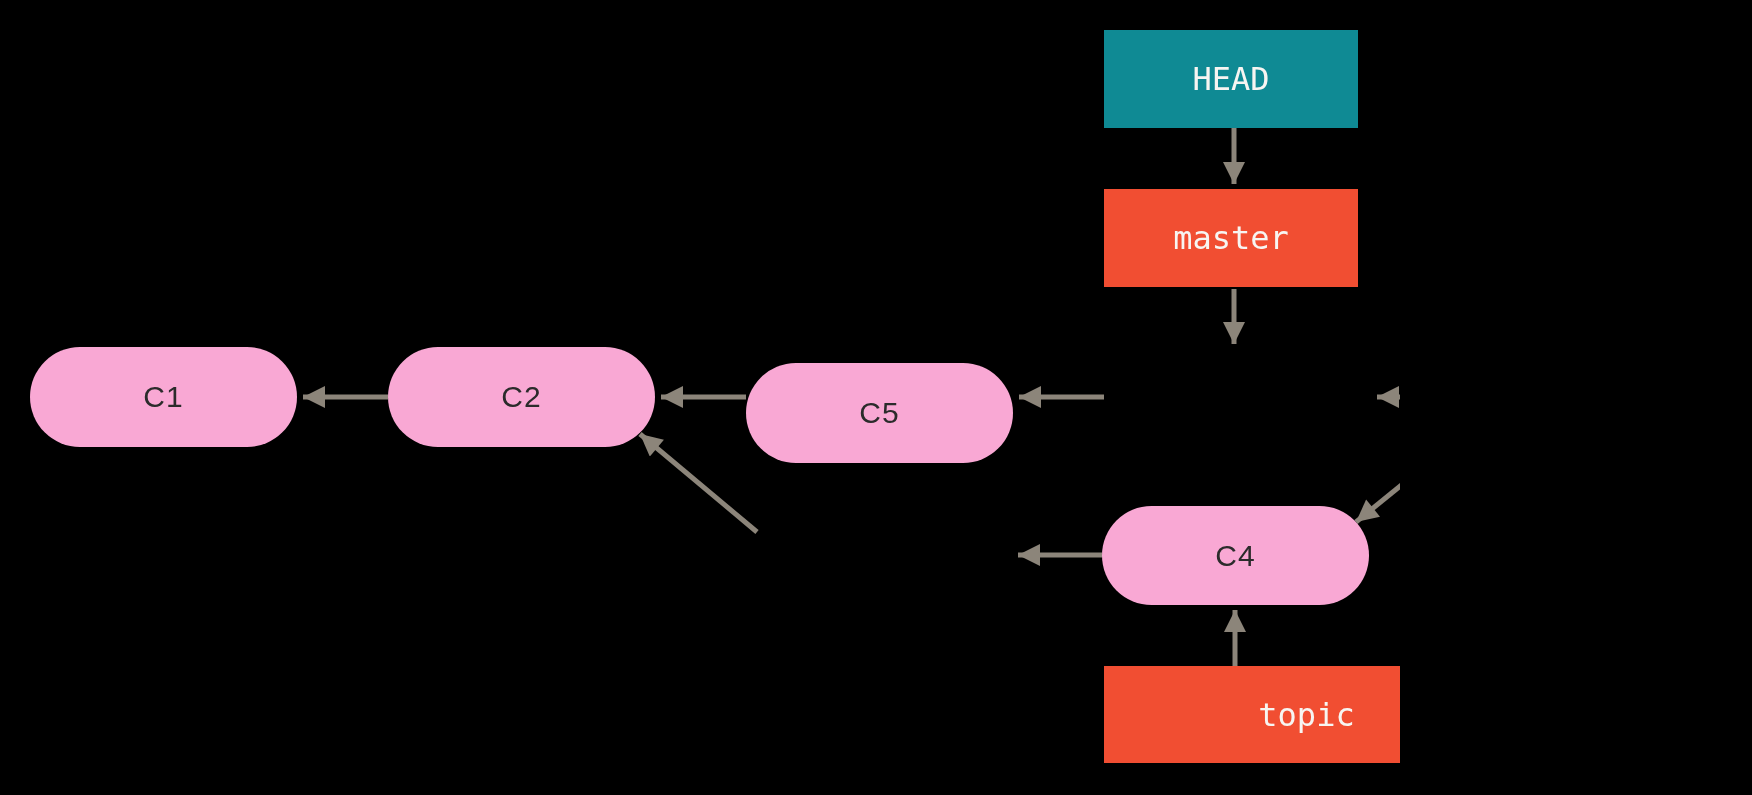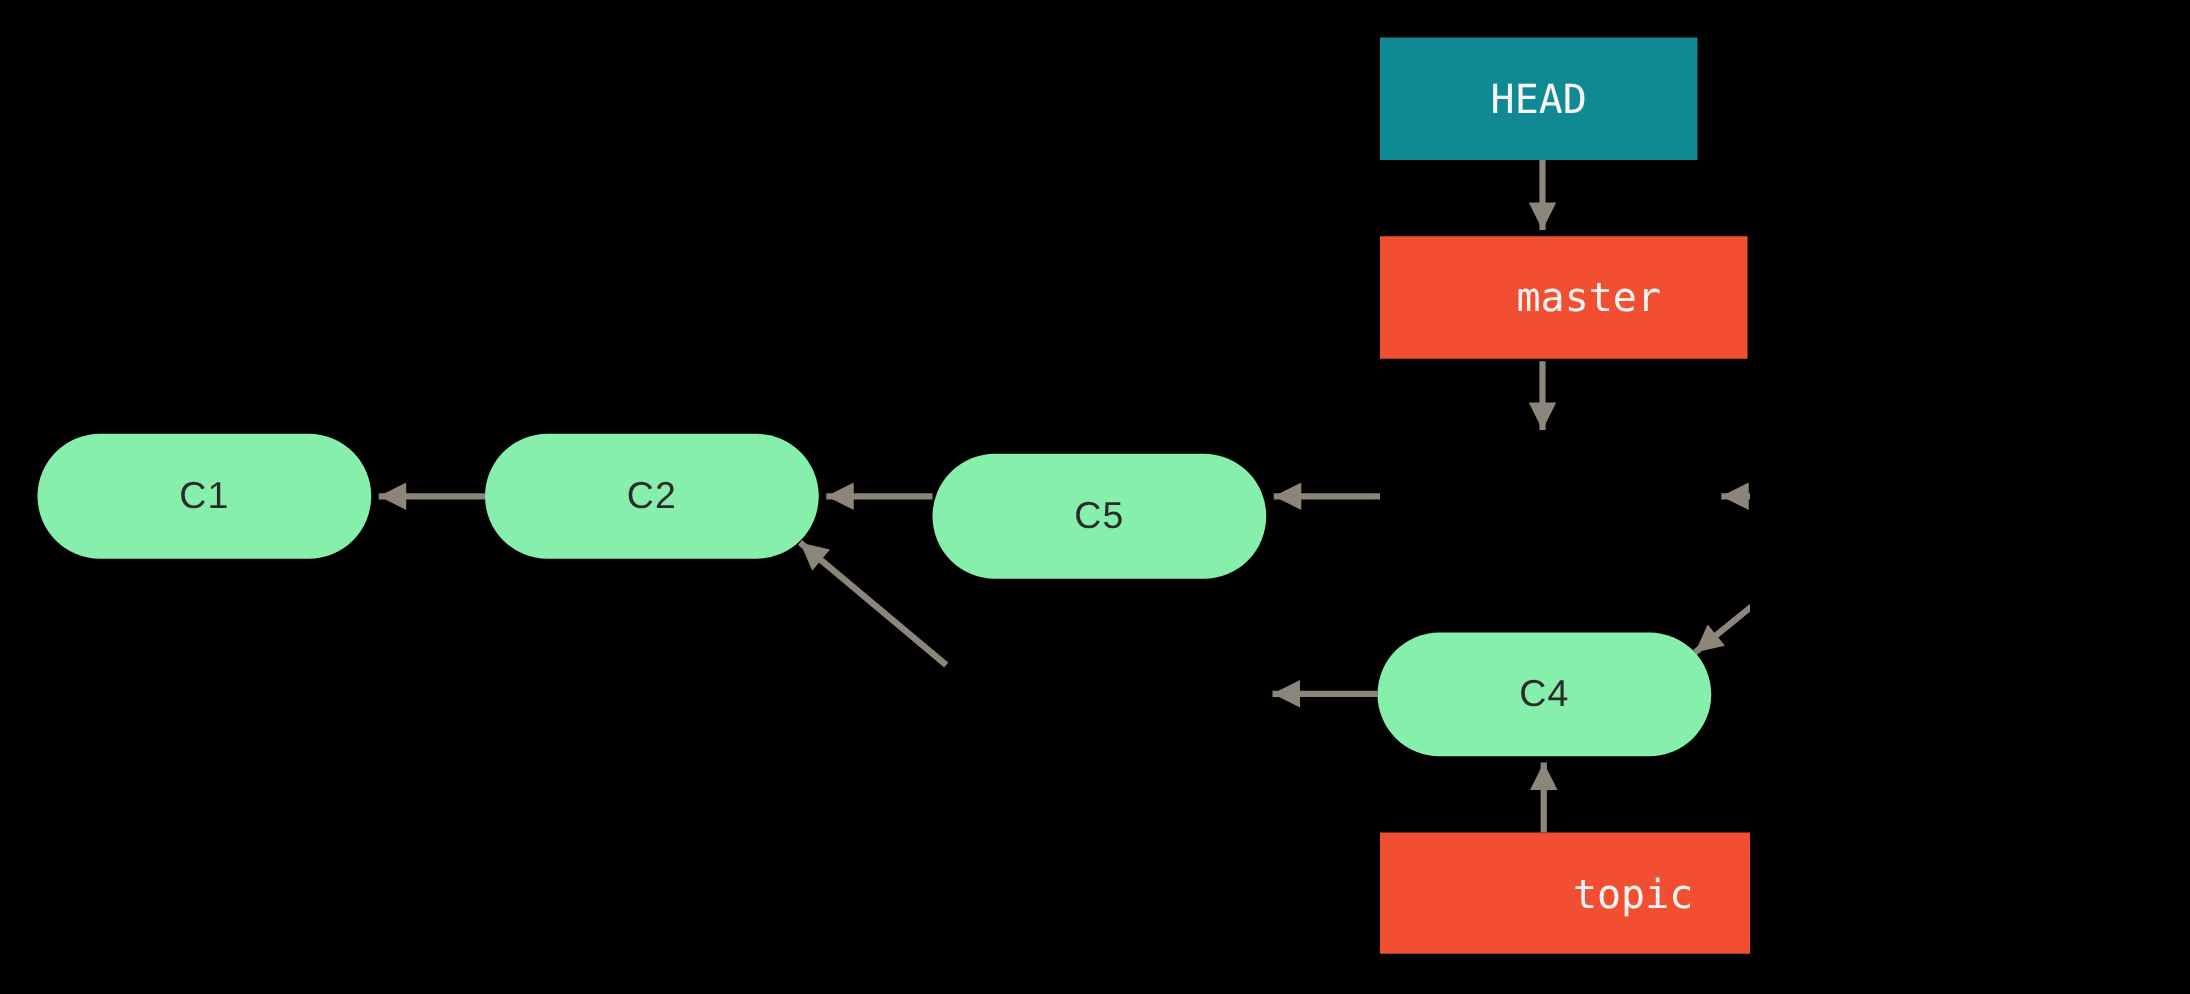--- a/index.html
+++ b/index.html
@@ -18,21 +18,21 @@
   .edges-layer {
     position: absolute;
     left: 0;
     top: 0;
     width: 1752px;
     height: 795px;
     pointer-events: none;
   }
   .commit {
     position: absolute;
-    background: #86efac;
+    background: #f9a8d4;
     border-radius: 50px;
     display: flex;
     align-items: center;
     justify-content: center;
     color: #2B2B2B;
     font-size: 30px;
     letter-spacing: 1px;
   }
   .ref-box {
     position: absolute;
@@ -66,21 +66,21 @@
       <line x1="757" y1="532" x2="640" y2="434" marker-end="url(#ah)"></line>
       <line x1="1469" y1="430" x2="1356" y2="522" marker-end="url(#ah)"></line>
       <line x1="1234" y1="128" x2="1234" y2="184" marker-end="url(#ah)"></line>
       <line x1="1234" y1="289" x2="1234" y2="344" marker-end="url(#ah)"></line>
       <line x1="1235" y1="666" x2="1235" y2="610" marker-end="url(#ah)"></line>
     </g>
   </svg>
 
   <div class="ref-box ref-head" style="left:1104px; top:30px;  width:254px; height:98px;">HEAD</div>
 
-  <div class="ref-box ref-branch" style="left:1104px; top:189px; width:254px; height:98px;padding-left:40px;">master</div>
+  <div class="ref-box ref-branch" style="left:1104px; top:189px; width:254px; height:98px;">master</div>
 
   <div class="ref-box ref-branch" style="left:1104px; top:666px; width:317px; height:97px;padding-left:44px;">topic</div>
 
   <div class="commit" style="left:30px;   top:347px; width:267px; height:100px;">C1</div>
 
   <div class="commit" style="left:388px;  top:347px; width:267px; height:100px;">C2</div>
 
   <div class="commit" style="left:746px;  top:347px; width:267px; height:100px;margin-top:16px;">C5</div>
 
 

